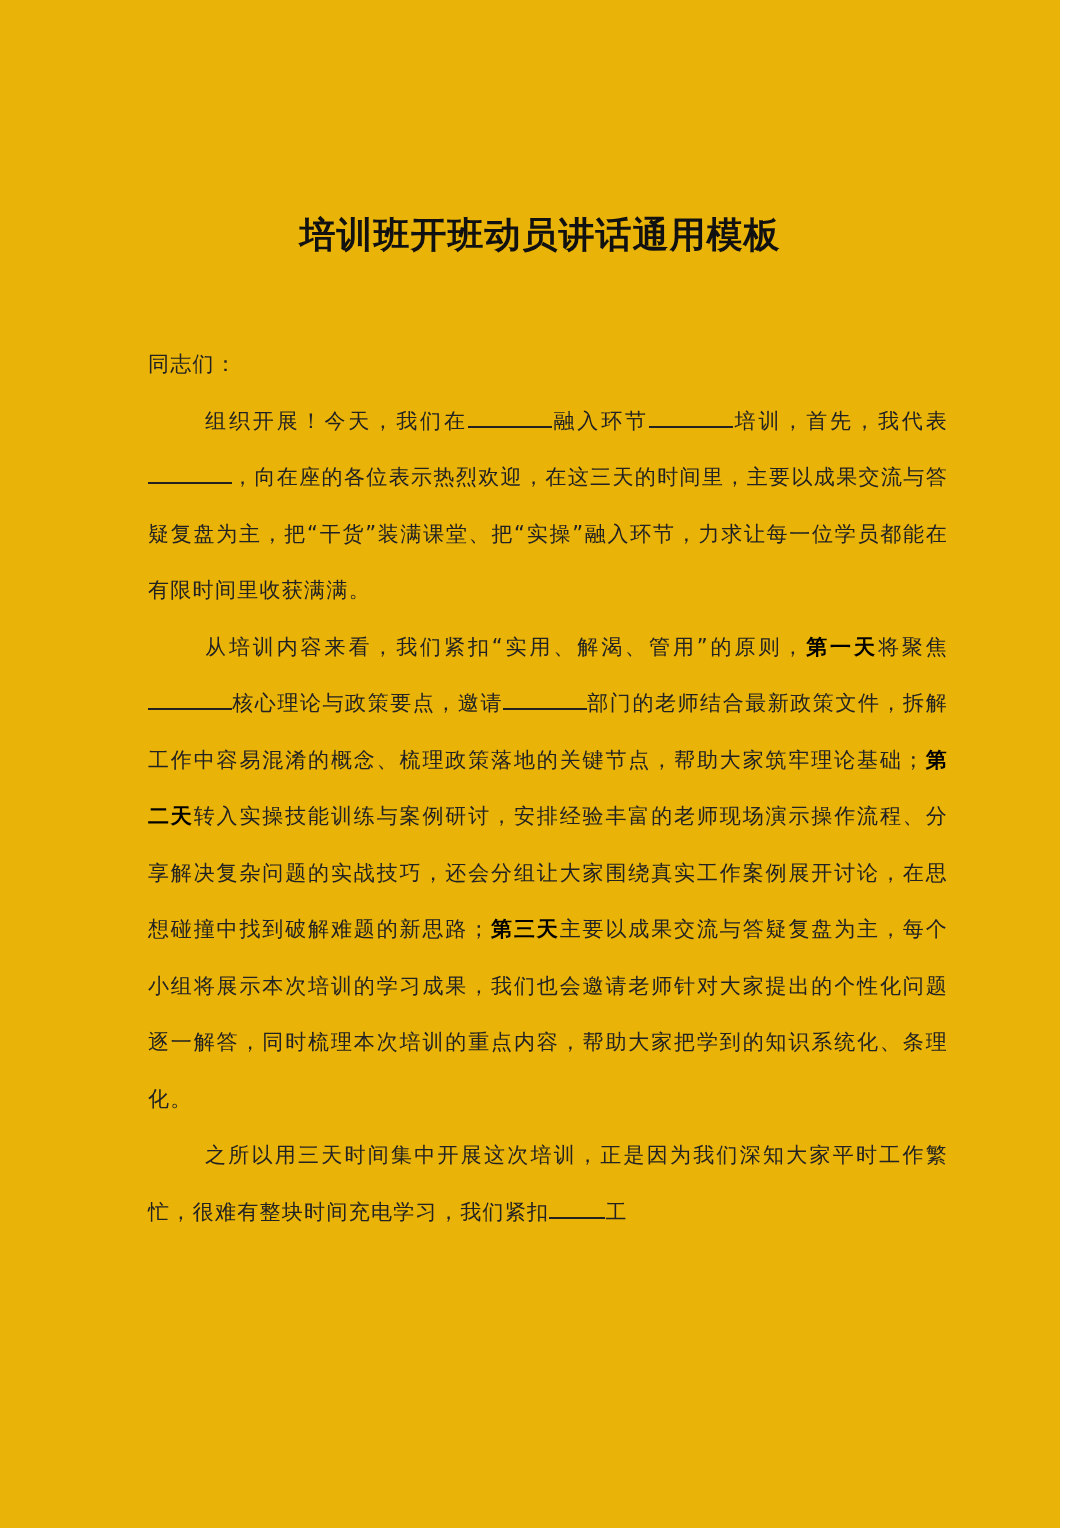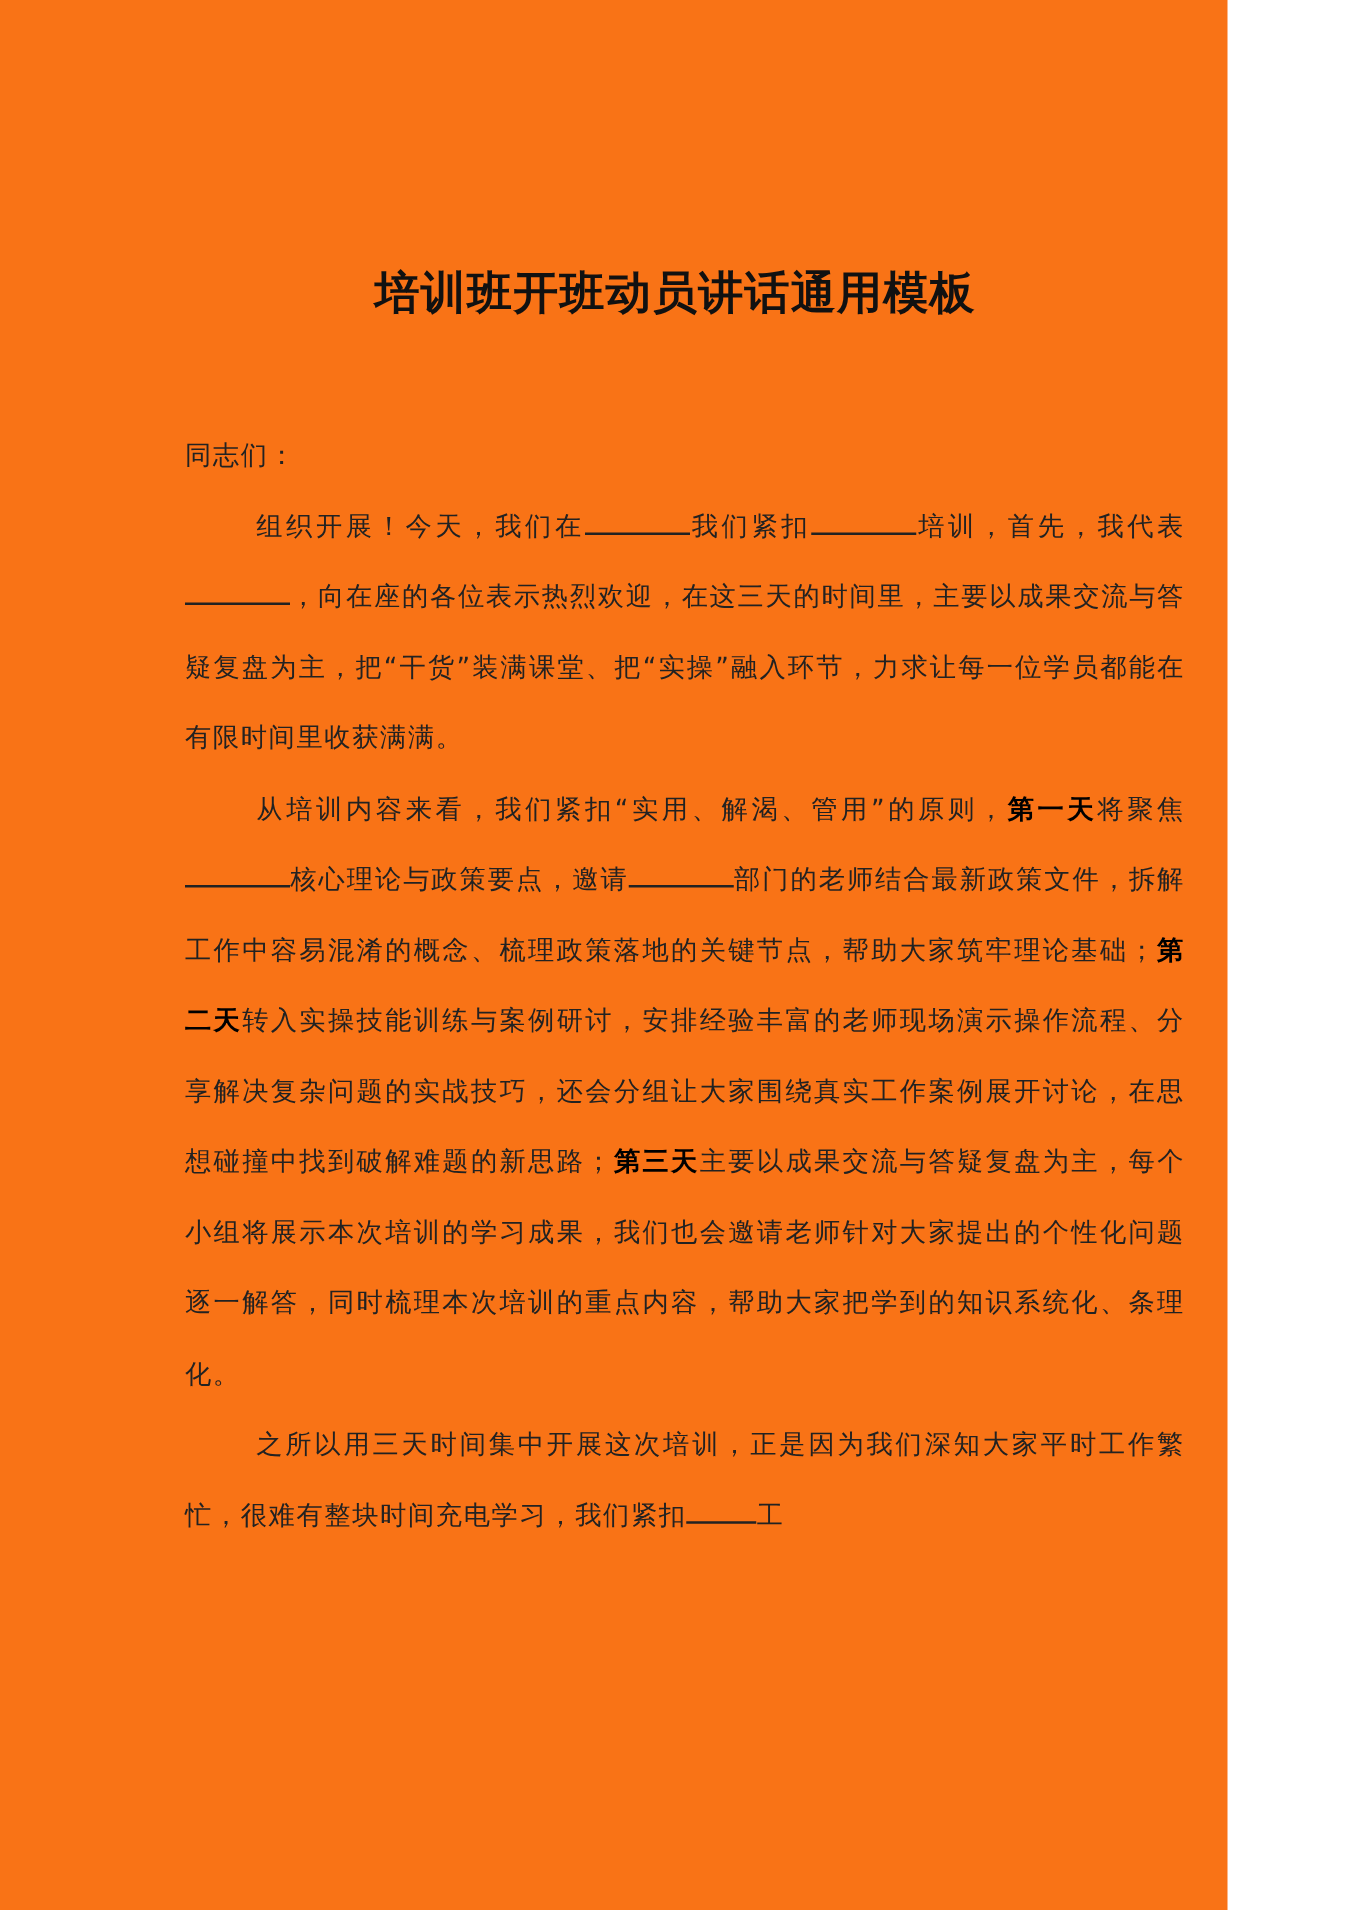--- a/index.html
+++ b/index.html
@@ -1,17 +1,17 @@
 <!DOCTYPE html>
 <html><head>
 <meta charset="utf-8">
 <style>
   html, body { margin: 0; padding: 0; background: #ffffff; }
   body { width: 1080px; height: 1528px; position: relative; overflow: hidden; }
-  .page { position: absolute; left: 0; top: 0; width: 982px; height: 1528px; background: #f97316; }
+  .page { position: absolute; left: 0; top: 0; width: 1060px; height: 1528px; background: #eab308; }
   .title {
     position: absolute; left: 0; top: 208px; width: 1080px; text-align: center;
     font-family: "DejaVu Serif", "Liberation Serif", serif; font-weight: bold;
     font-size: 36px; color: #111; letter-spacing: 1px; line-height: 52px;
   }
   .body {
     position: absolute; left: 148px; top: 336px; width: 800px;
     font-family: "DejaVu Sans", "Liberation Sans", sans-serif;
     font-size: 21px; line-height: 56.5px; color: #222;
     letter-spacing: 1.3px; text-align: justify;
@@ -23,17 +23,17 @@
   .b4 { width: 56px; }
   .strong { font-weight: bold; color: #000; }
 </style>
 </head>
 <body>
 
 <div class="page">
   <div class="title">培训班开班动员讲话通用模板</div>
   <div class="body">
     <p>同志们：</p>
-    <p class="indent"><span>组织开展！今天，我们在</span><span class="blank b6"></span><span>我们紧扣</span><span class="blank b6"></span><span>培训，首先，我代表</span><span class="blank b6"></span><span>，向在座的各位表示热烈欢迎，在这三天的时间里，主要以成果交流与答疑复盘为主，把“干货”装满课堂、把“实操”融入环节，力求让每一位学员都能在有限时间里收获满满。</span></p>
+    <p class="indent"><span>组织开展！今天，我们在</span><span class="blank b6"></span><span>融入环节</span><span class="blank b6"></span><span>培训，首先，我代表</span><span class="blank b6"></span><span>，向在座的各位表示热烈欢迎，在这三天的时间里，主要以成果交流与答疑复盘为主，把“干货”装满课堂、把“实操”融入环节，力求让每一位学员都能在有限时间里收获满满。</span></p>
     <p class="indent"><span>从培训内容来看，我们紧扣“实用、解渴、管用”的原则，</span><span class="strong">第一天</span><span>将聚焦</span><span class="blank b6"></span><span>核心理论与政策要点，邀请</span><span class="blank b6"></span><span>部门的老师结合最新政策文件，拆解工作中容易混淆的概念、梳理政策落地的关键节点，帮助大家筑牢理论基础；</span><span class="strong">第二天</span><span>转入实操技能训练与案例研讨，安排经验丰富的老师现场演示操作流程、分享解决复杂问题的实战技巧，还会分组让大家围绕真实工作案例展开讨论，在思想碰撞中找到破解难题的新思路；</span><span class="strong">第三天</span><span>主要以成果交流与答疑复盘为主，每个小组将展示本次培训的学习成果，我们也会邀请老师针对大家提出的个性化问题逐一解答，同时梳理本次培训的重点内容，帮助大家把学到的知识系统化、条理化。</span></p>
     <p class="indent"><span>之所以用三天时间集中开展这次培训，正是因为我们深知大家平时工作繁忙，很难有整块时间充电学习，我们紧扣</span><span class="blank b4"></span><span>工</span></p>
   </div>
 </div>
 
 </body></html>

